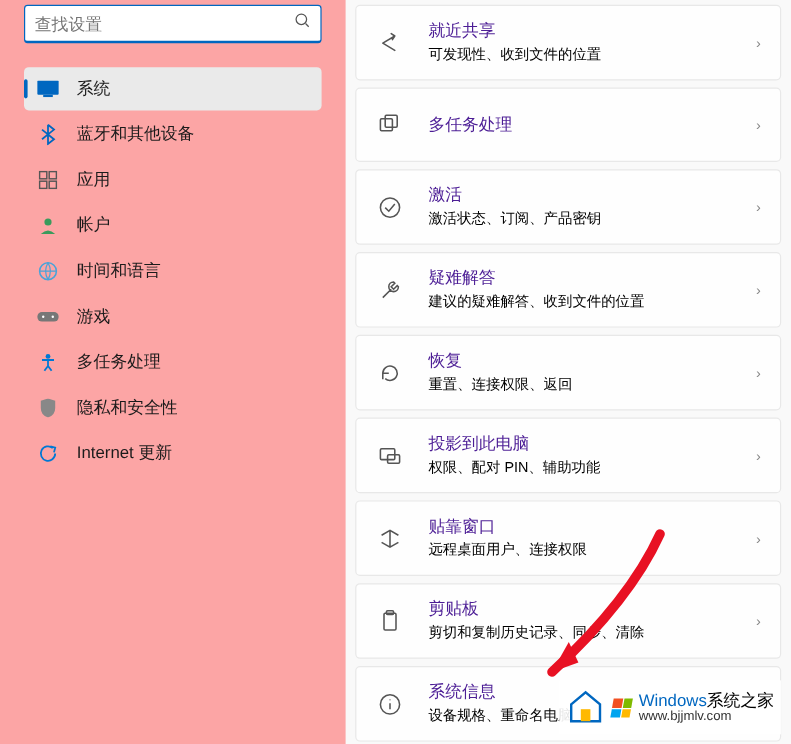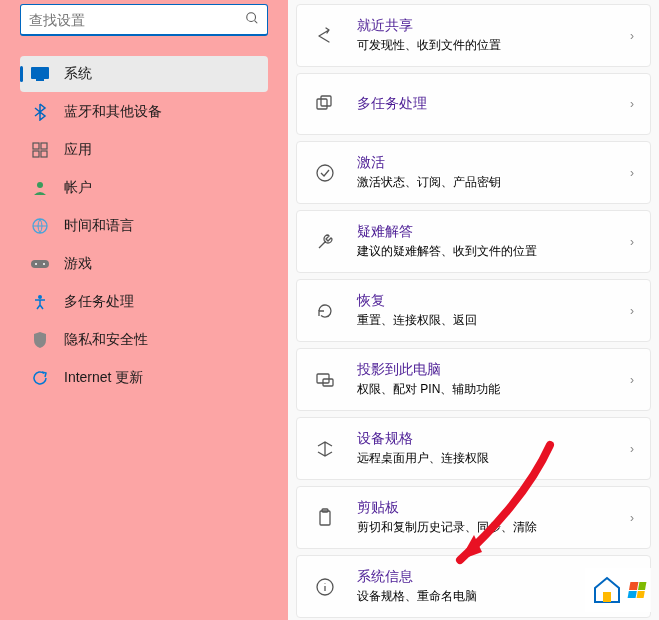--- a/index.html
+++ b/index.html
@@ -305,21 +305,21 @@
       <span class="chevron">›</span>
     </div>
 
     <div class="setting-card">
       <span class="setting-icon">
         <svg viewBox="0 0 20 20">
             <path d="M3 7 L10 3 L17 7 M3 13 L10 17 L17 13 M10 3 V17"></path>
           </svg>
       </span>
       <div class="setting-text">
-        <div class="setting-title">设备规格</div>
+        <div class="setting-title">贴靠窗口</div>
         <div class="setting-desc">远程桌面用户、连接权限</div>
       </div>
       <span class="chevron">›</span>
     </div>
 
     <div class="setting-card">
       <span class="setting-icon">
         <svg viewBox="0 0 20 20">
             <rect x="5" y="3" width="10" height="14" rx="1"></rect>
             <rect x="7" y="1" width="6" height="3" rx="1"></rect>
@@ -361,13 +361,19 @@
         <path d="M4 16 L16 6 L28 16 V30 H4 Z" fill="none" stroke="#0067c0" stroke-width="2"></path>
         <rect x="12" y="20" width="8" height="10" fill="#ffb900"></rect>
       </svg>
   </span>
   <div class="watermark-logo">
     <div></div>
       <div></div>
       <div></div>
       <div></div>
   </div>
+  <div class="watermark-col">
+    <span class="watermark-text">
+      <span class="blue">Windows</span><span>系统之家</span>
+    </span>
+    <span class="watermark-url">www.bjjmlv.com</span>
+  </div>
 </div>
 
 </body></html>

